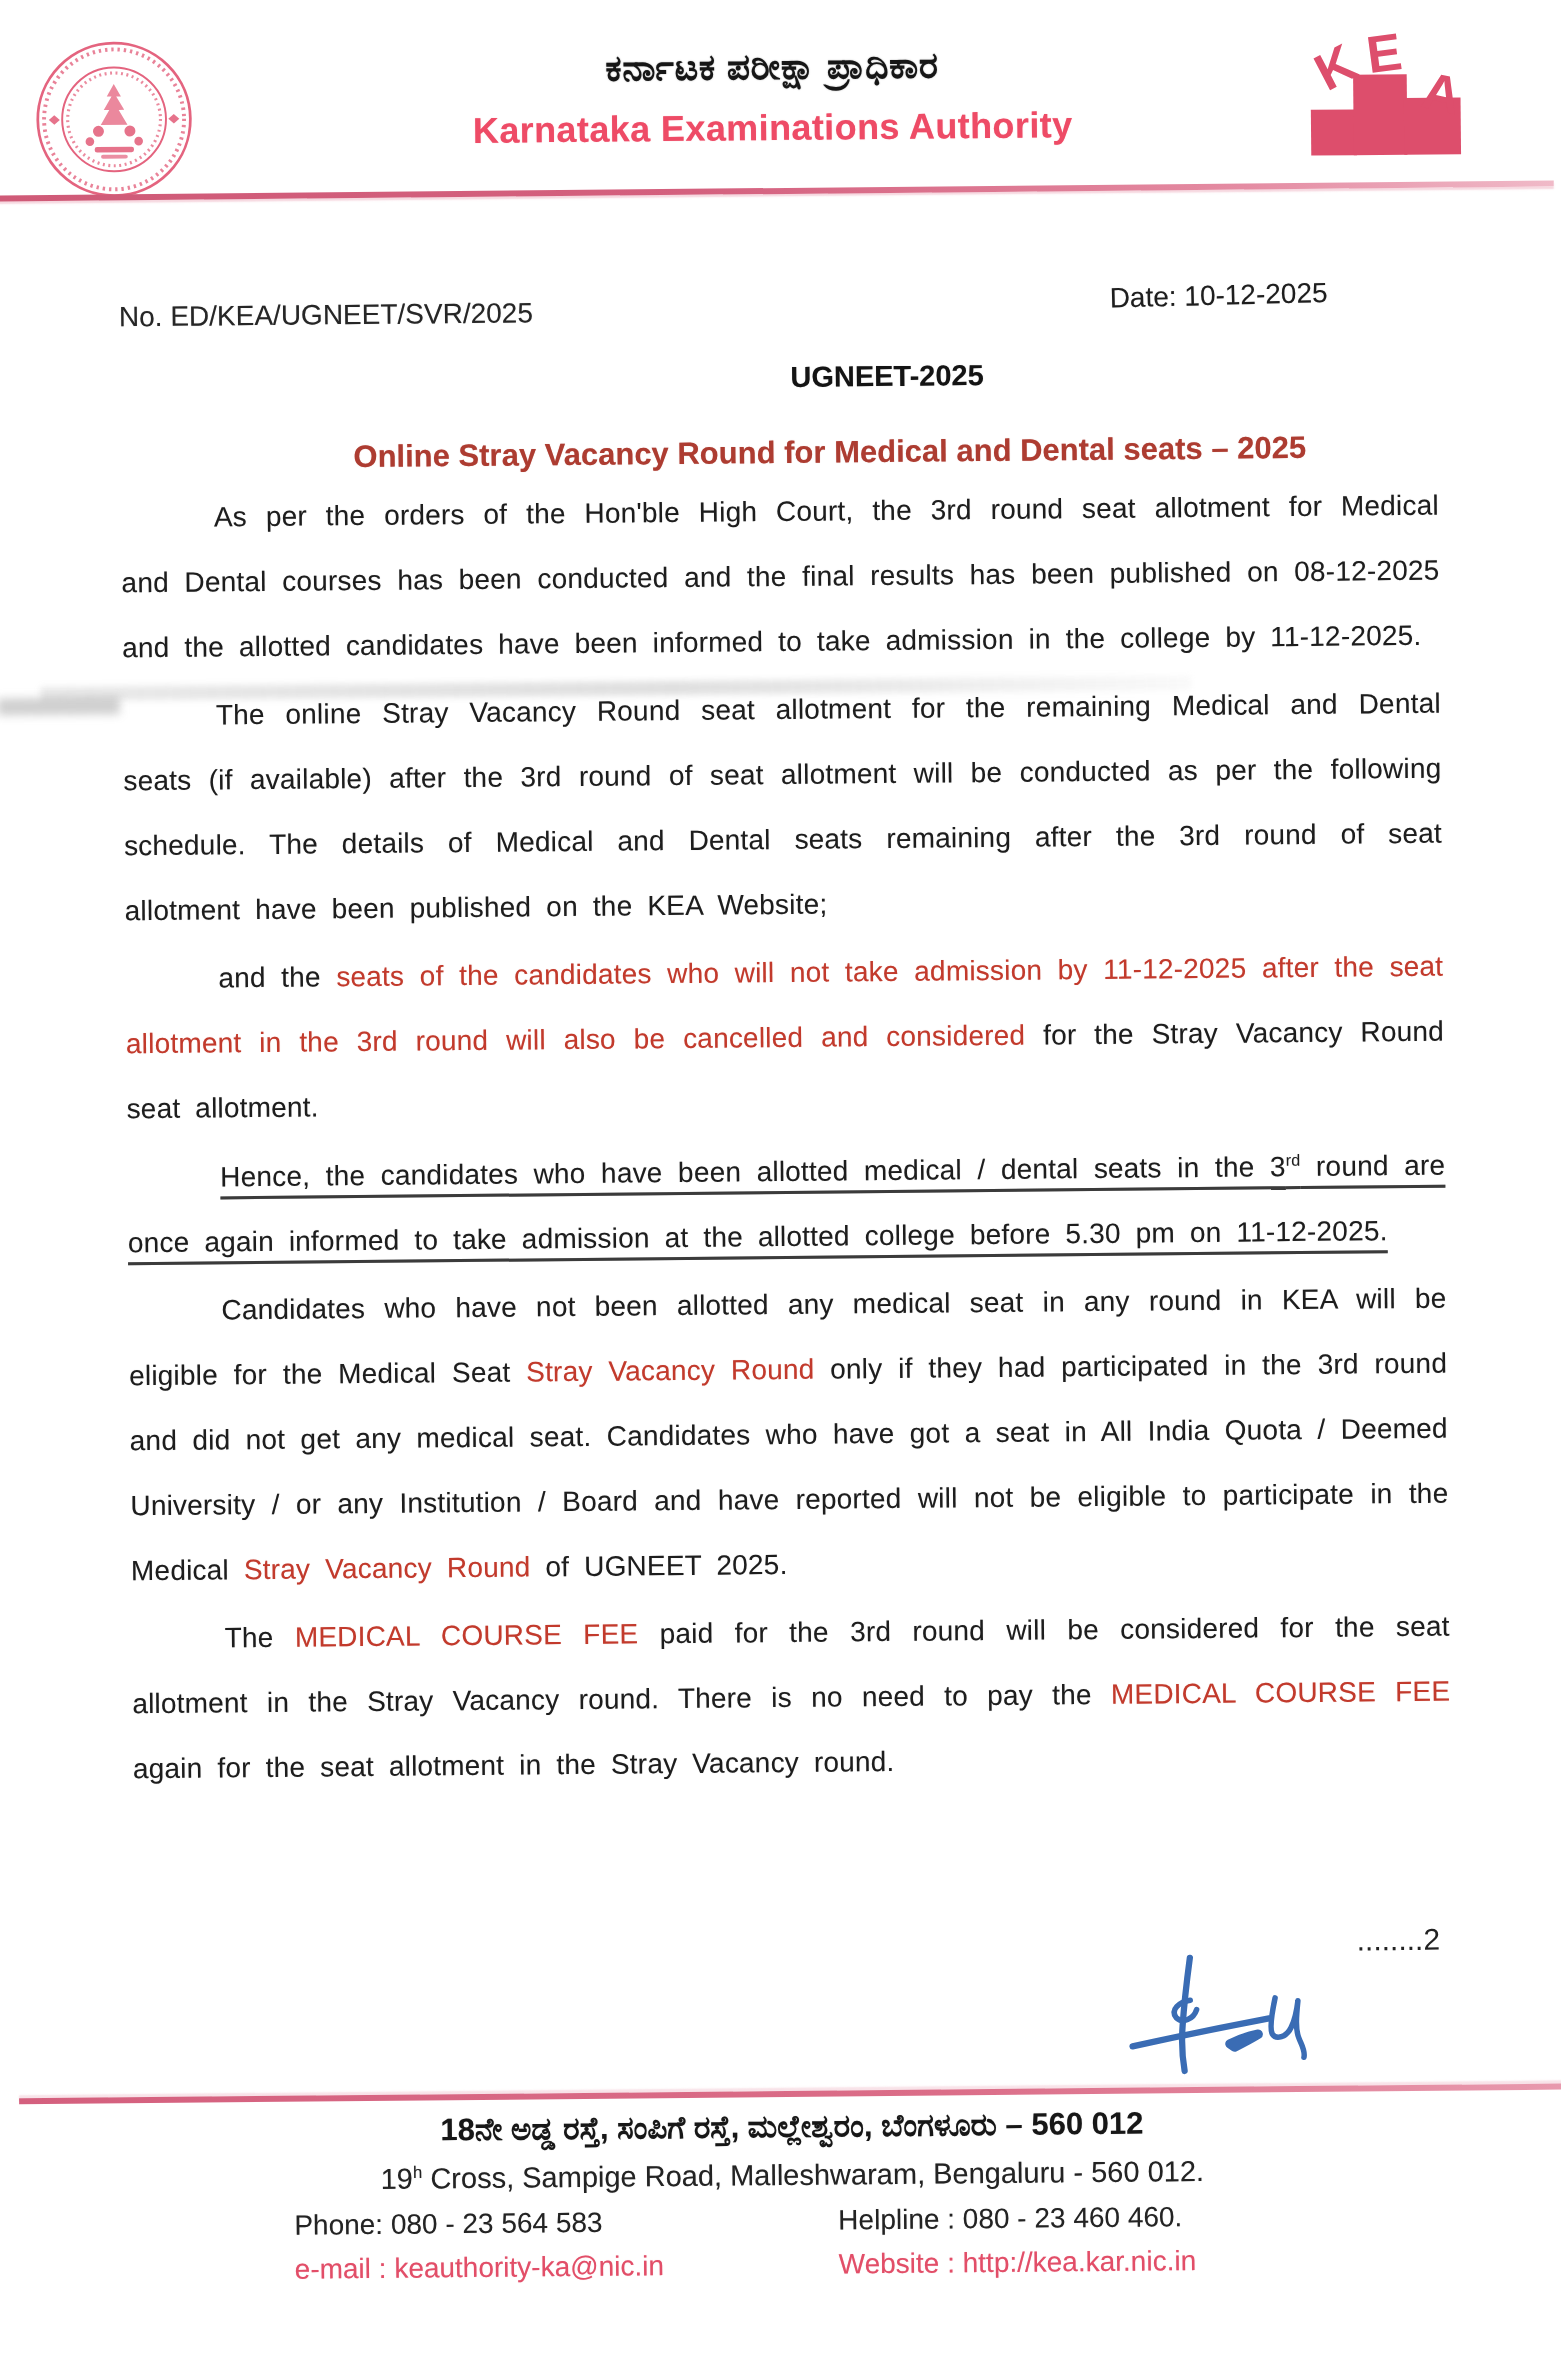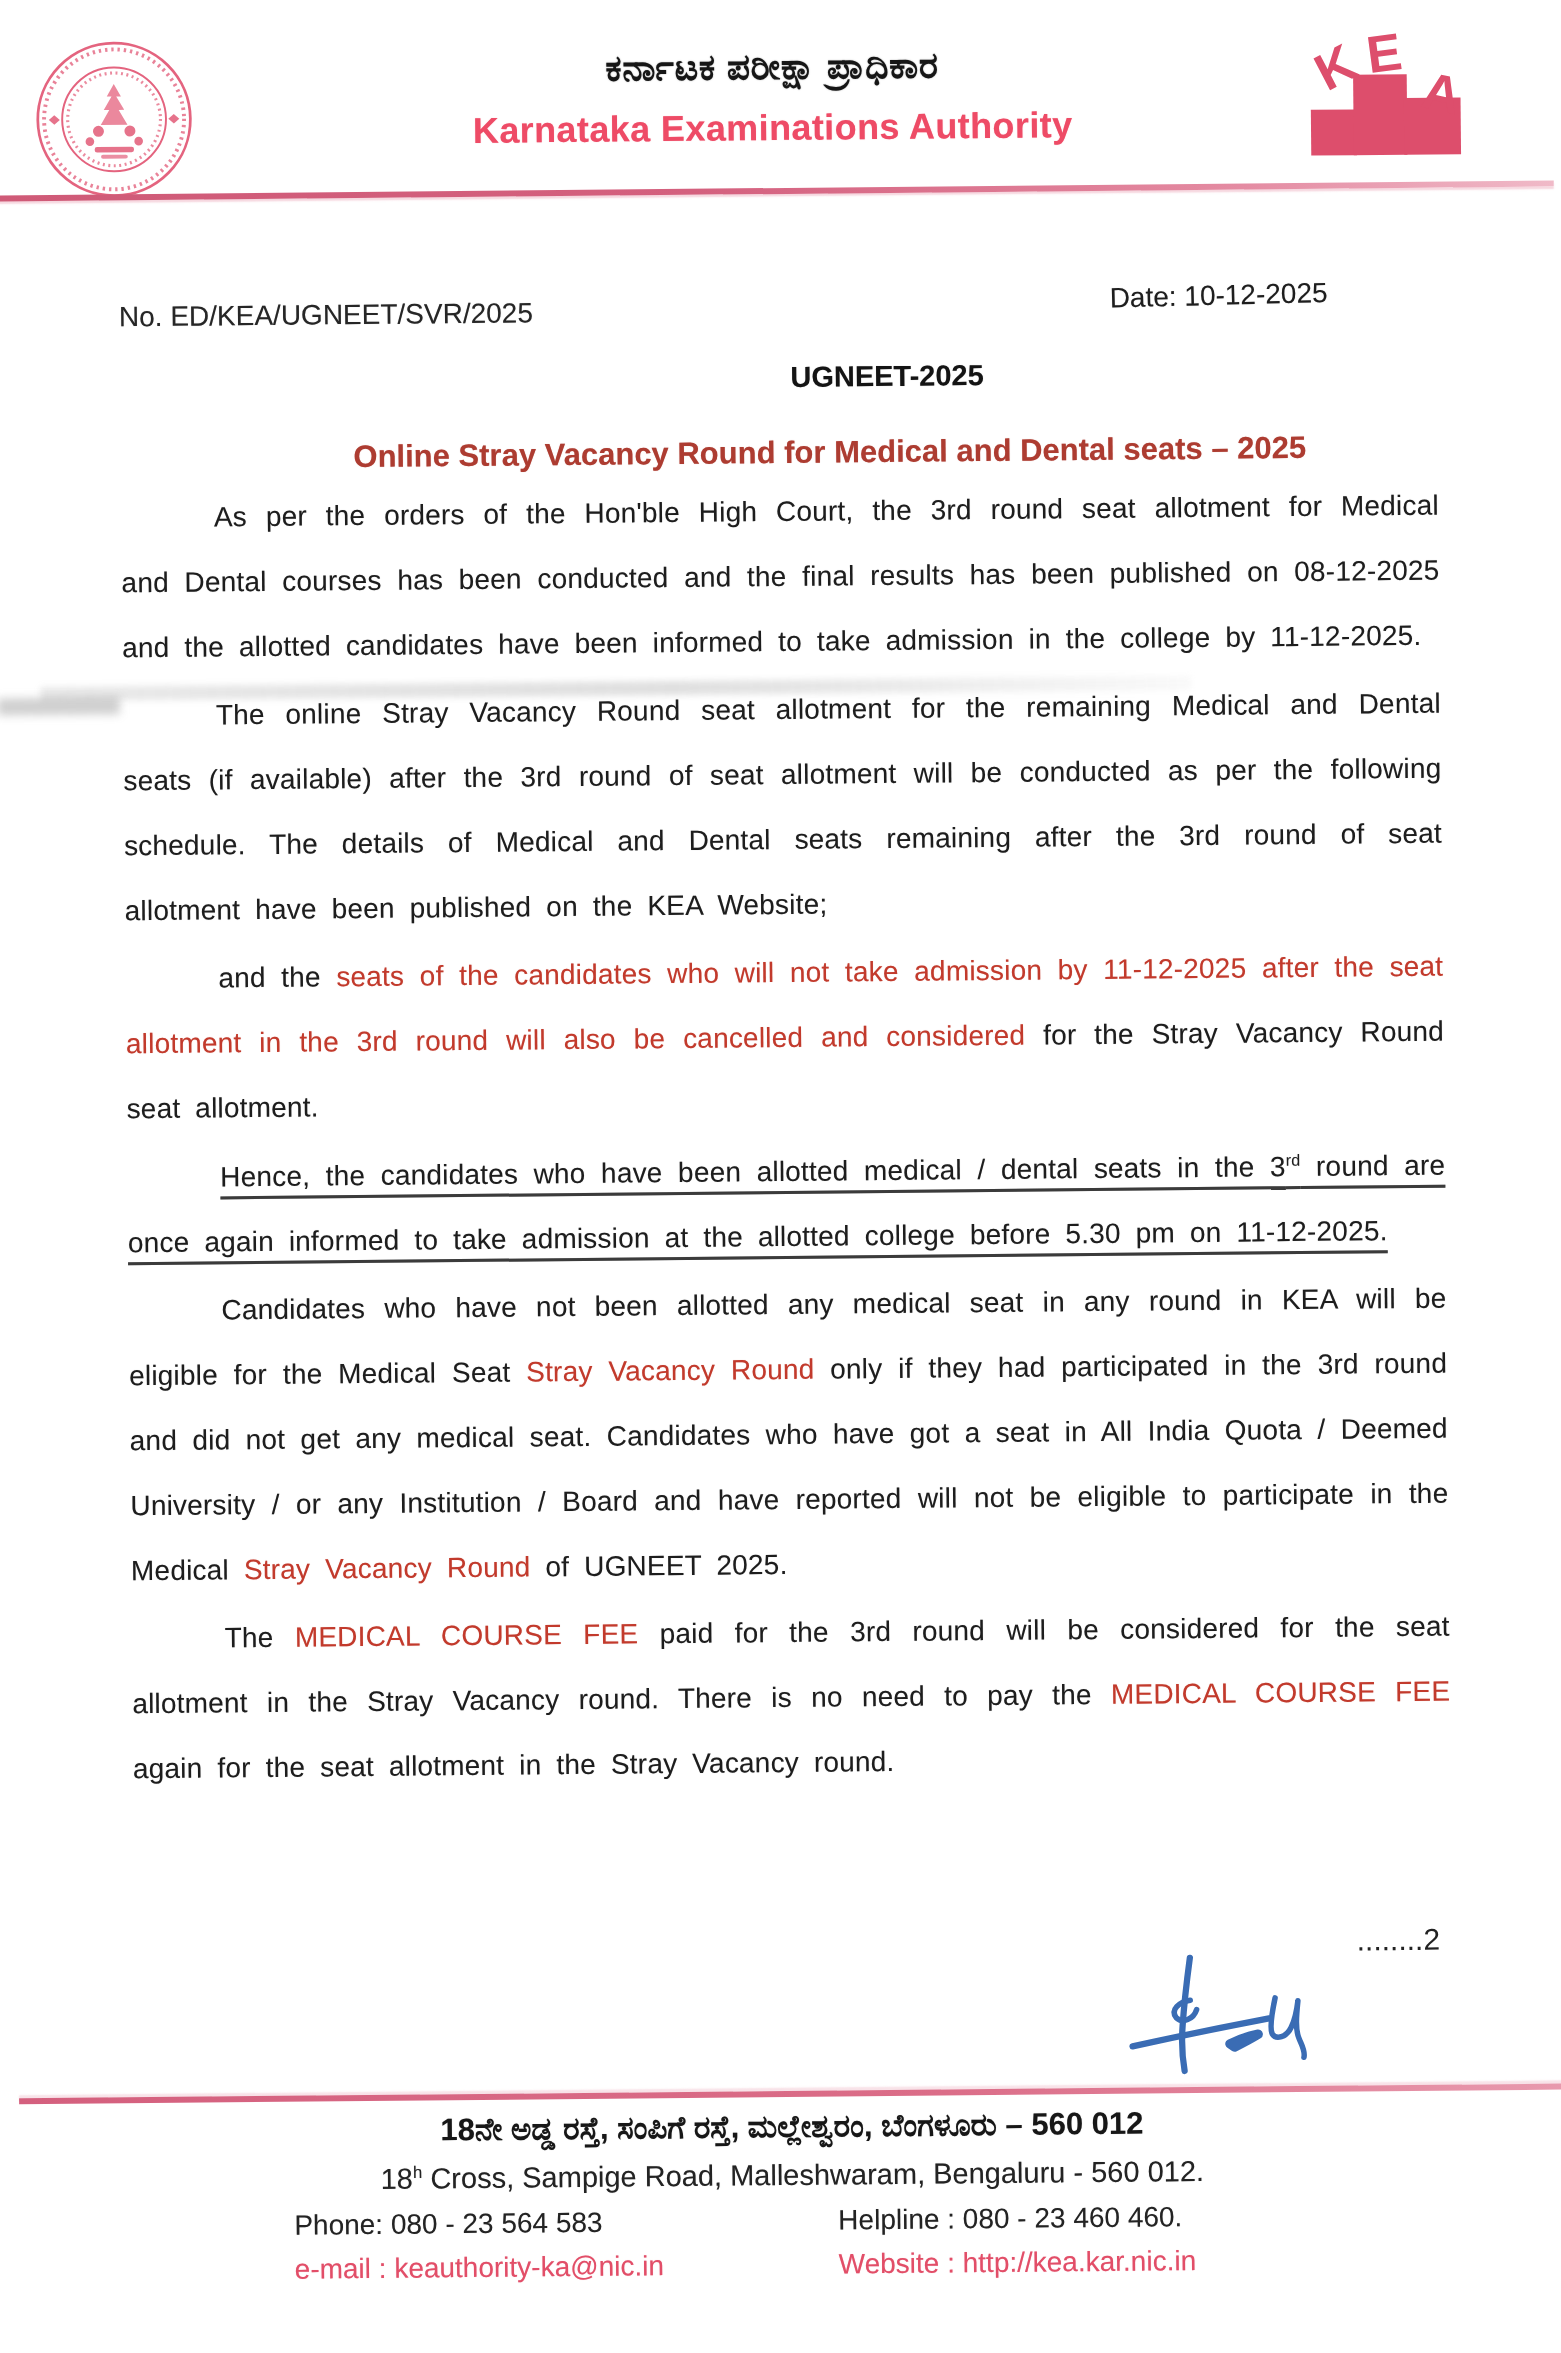--- a/index.html
+++ b/index.html
@@ -143,21 +143,21 @@
         <path d="M96 6 C92 34 88 66 86 92 C85 104 84 126 88 150" stroke-width="8"></path>
         <path d="M96 60 C82 62 70 72 78 82 C86 90 100 84 104 72" stroke-width="7"></path>
         <path d="M22 118 C60 110 130 96 196 84" stroke-width="8"></path>
         <path d="M204 58 C200 76 196 96 200 104 C205 112 218 108 224 96 C230 84 232 70 233 62 C231 80 229 98 234 110 C237 118 242 126 240 134" stroke-width="7"></path>
         <path d="M146 116 C158 110 172 106 182 104 C172 110 160 116 152 120 Z" stroke-width="12"></path>
       </g>
     </svg>
 
     <div class="footer-divider"></div>
     <div class="f-kn">18ನೇ ಅಡ್ಡ ರಸ್ತೆ, ಸಂಪಿಗೆ ರಸ್ತೆ, ಮಲ್ಲೇಶ್ವರಂ, ಬೆಂಗಳೂರು – 560 012</div>
-    <div class="f-en"><span>18</span><sup>h</sup><span> Cross, Sampige Road, Malleshwaram, Bengaluru - 560 012.</span></div>
+    <div class="f-en"><span>19</span><sup>h</sup><span> Cross, Sampige Road, Malleshwaram, Bengaluru - 560 012.</span></div>
     <div class="f-row f-phone-row">
       <span class="f-left">Phone: 080 - 23 564 583</span>
       <span class="f-right">Helpline : 080 - 23 460 460.</span>
     </div>
     <div class="f-row f-mail-row">
       <span class="f-left">e-mail : keauthority-ka@nic.in</span>
       <span class="f-right">Website :  http://kea.kar.nic.in</span>
     </div>
 
   </div>

